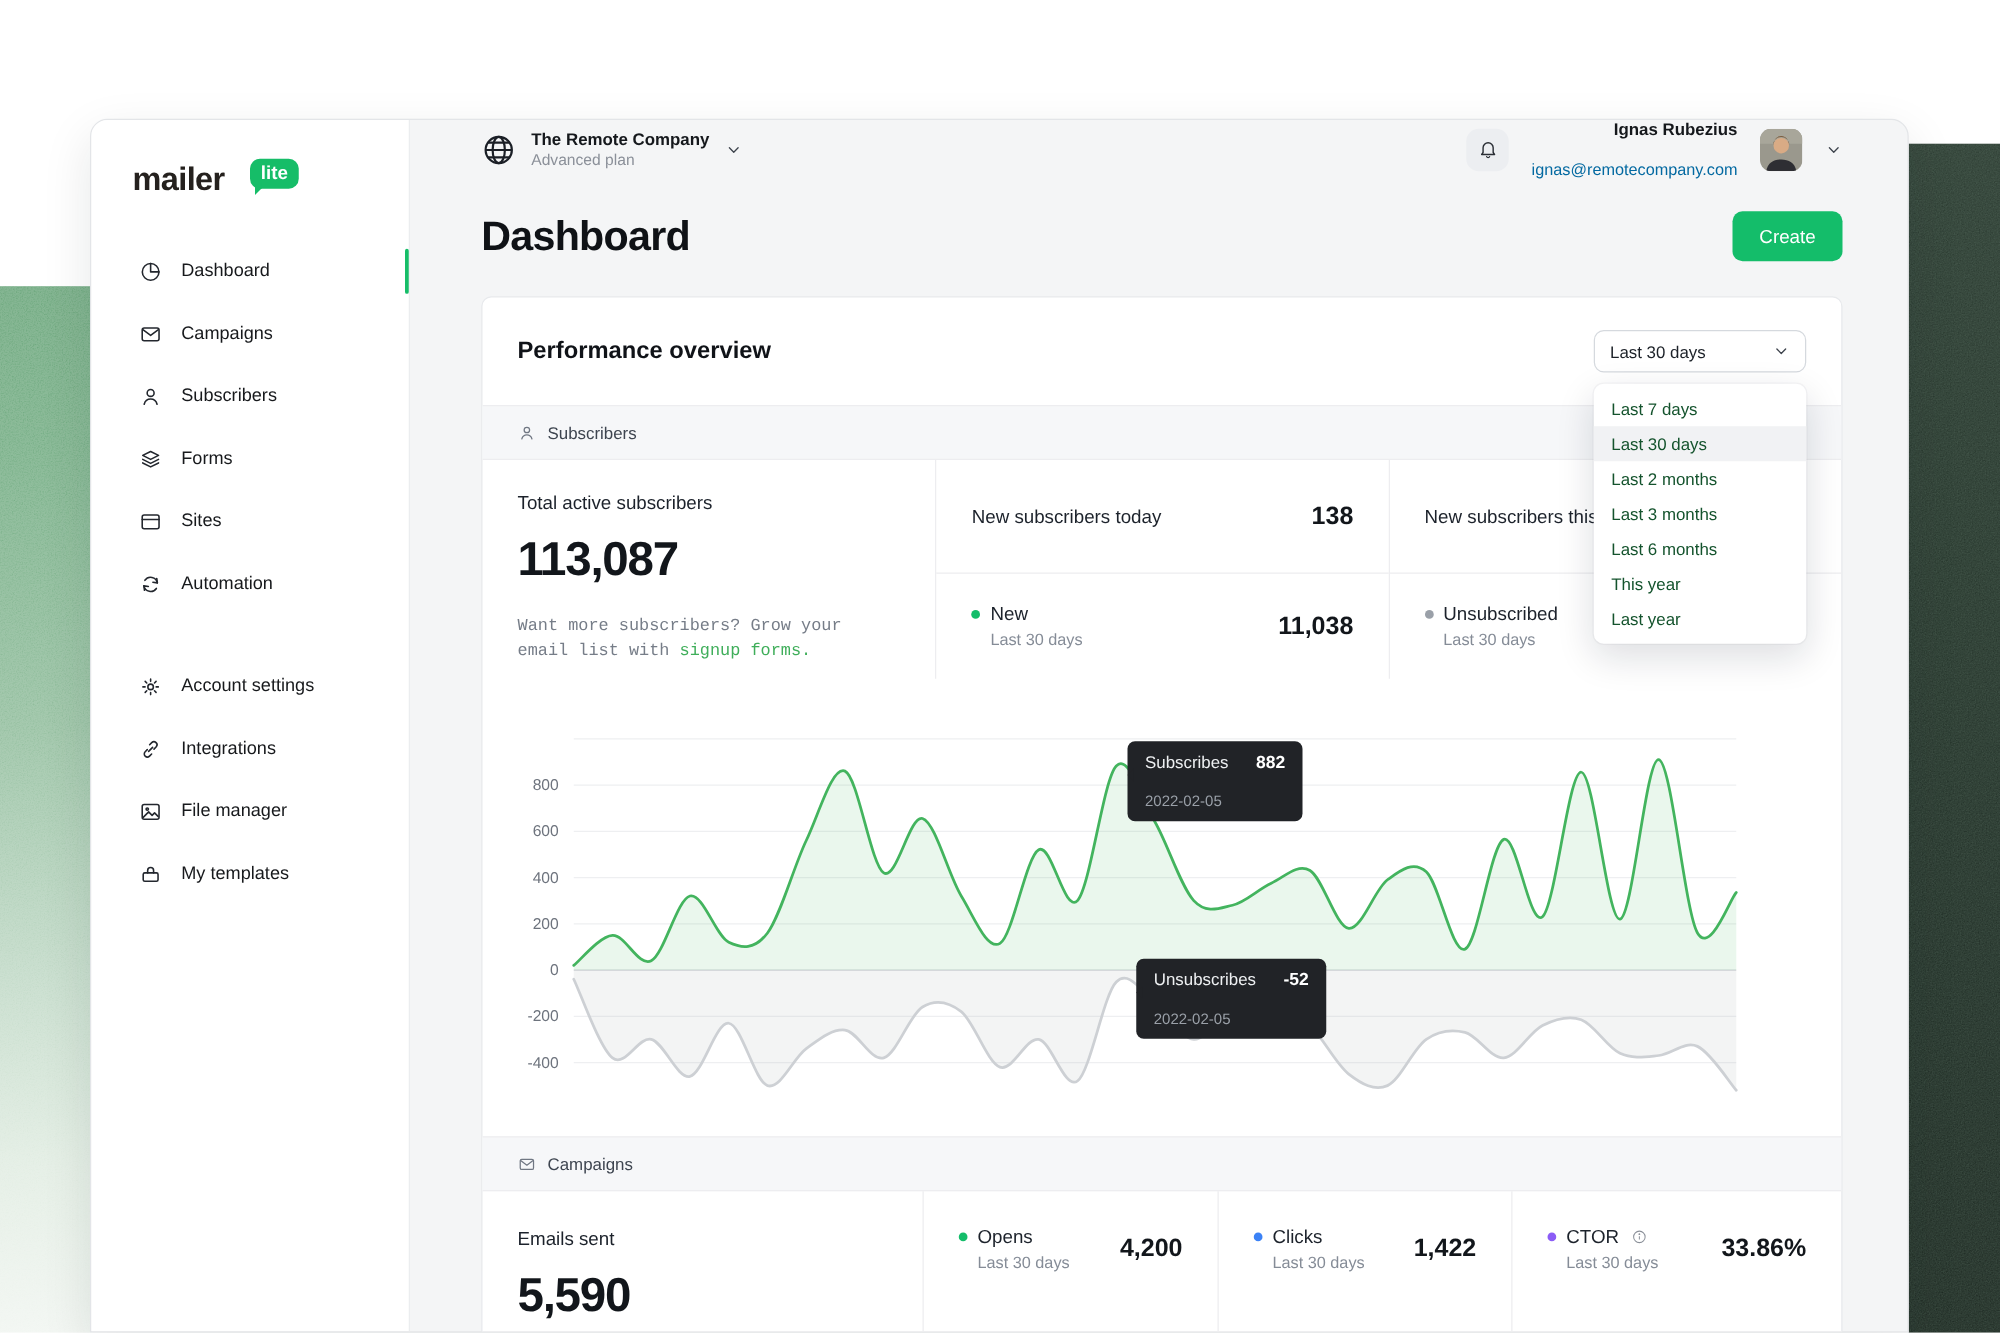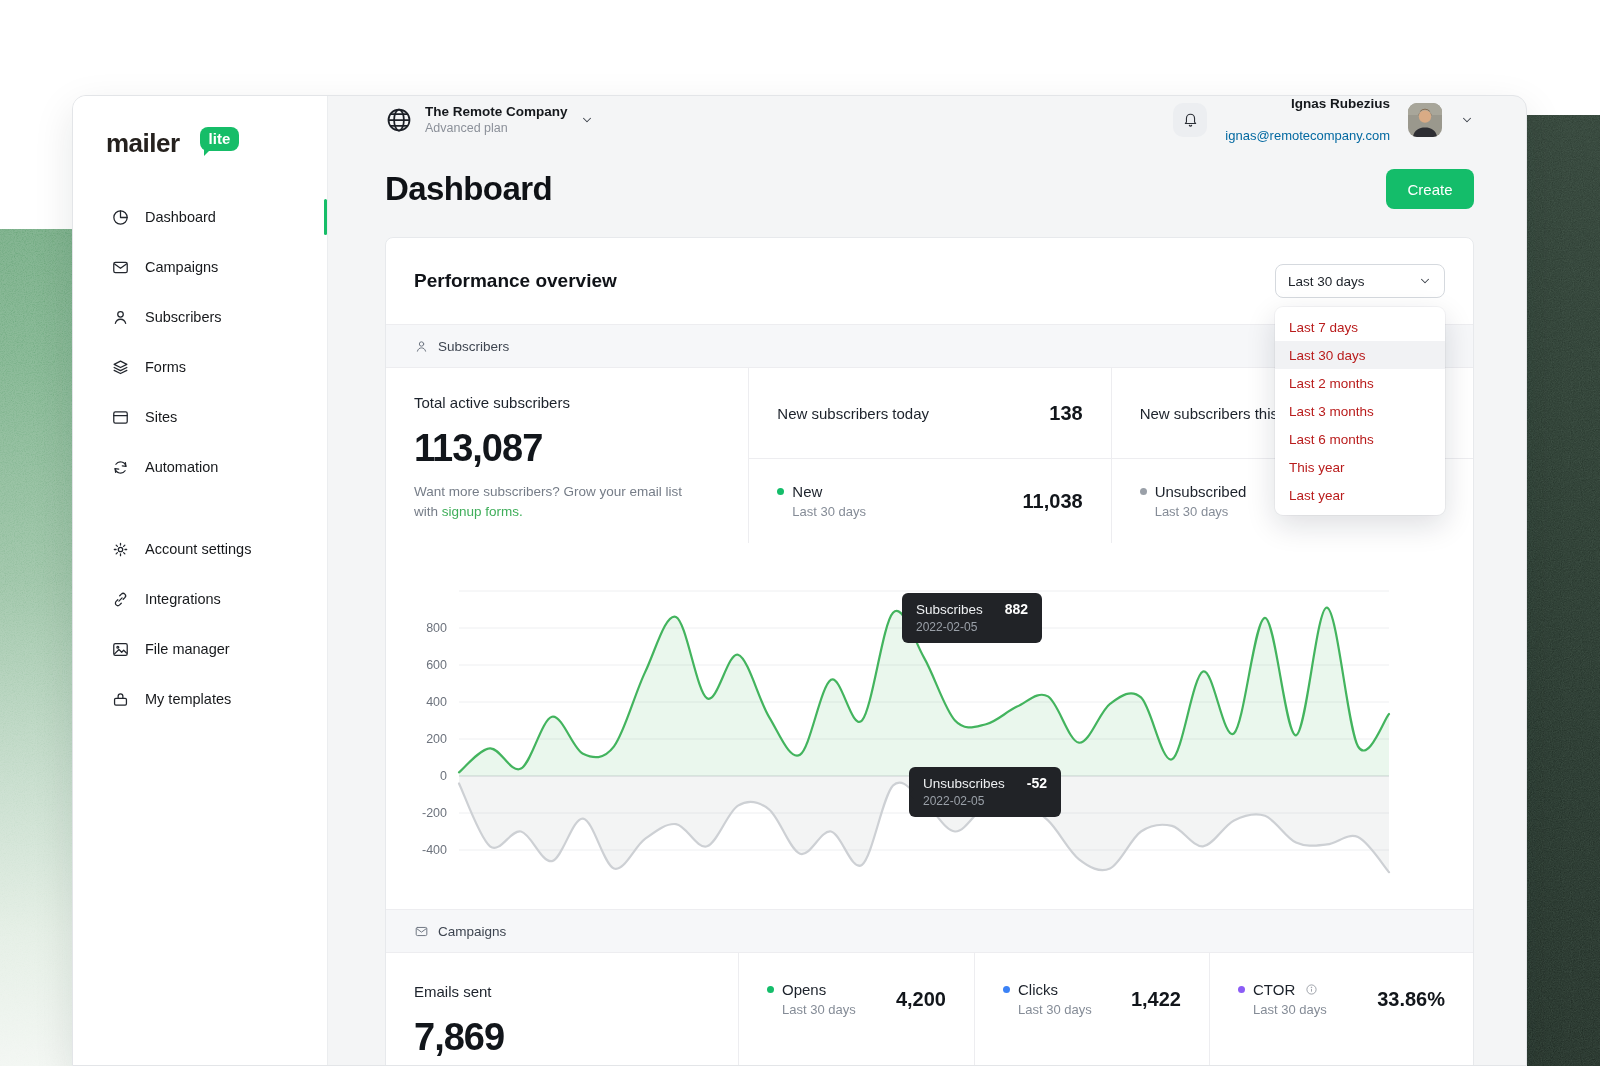--- a/index.html
+++ b/index.html
@@ -68,56 +68,56 @@
   .card-head { height:86px; display:flex; align-items:center; justify-content:space-between; padding:0 28px; }
   .card-title { font-size:19px; font-weight:700; color:#101318; }
 
   .selector-wrap { position:relative; z-index:60; }
   .range-select { width:170px; height:34px; background:#fff; border:1px solid #d5d9de; border-radius:8px;
     display:flex; align-items:center; justify-content:space-between; padding:0 12px; font-size:13.5px;
     color:#1c2128; cursor:pointer; }
   .range-menu { position:absolute; top:43px; left:0; width:170px; background:#fff; border-radius:8px;
     box-shadow:0 10px 30px rgba(16,24,40,.14), 0 0 0 1px rgba(16,24,40,.04); padding:6px 0; }
   .range-item { height:28px; display:flex; align-items:center; padding:0 14px; font-size:13.5px;
-    color:#b91c1c; cursor:pointer; }
+    color:#14532d; cursor:pointer; }
   .range-item.selected { background:#f1f2f4; }
 
   .band { height:44px; background:#f6f7f9; border-top:1px solid #ededf0; border-bottom:1px solid #ededf0;
     display:flex; align-items:center; gap:9px; padding-left:28px; }
   .band svg { width:15px; height:15px; stroke:#707783; fill:none; stroke-width:1.6;
     stroke-linecap:round; stroke-linejoin:round; }
   .band-label { font-size:13.5px; color:#3e4550; }
 
   .sub-grid { display:grid; grid-template-columns:1fr 1fr 1fr; height:175px; }
   .sub-col { min-width:0; }
   .sub-col + .sub-col { border-left:1px solid #ededf0; }
   .col-pad { padding:26px 28px 0; }
   .stat-label { font-size:15px; color:#1c222b; }
   .big-number { font-size:38px; font-weight:700; letter-spacing:-1px; color:#12161b; margin-top:16px; }
-  .hint { font-size:13.5px; color:#767d88; line-height:1.5; margin-top:12px; max-width:280px; }
+  .hint { font-size:13.5px; color:#767d88; line-height:1.5; margin-top:22px; max-width:280px;font-family:Liberation Mono, monospace; }
   .hint a { color:#3fae5a; text-decoration:none; cursor:pointer; }
   .sub-row { height:91px; display:flex; align-items:center; justify-content:space-between; padding:0 28px; }
   .sub-row.first { border-bottom:1px solid #ededf0; }
   .sub-row.second { height:84px; }
   .mid-value { font-size:20px; font-weight:700; color:#12161b; }
   .dot { width:7px; height:7px; border-radius:50%; display:inline-block; flex:0 0 7px; }
   .dot-label-row { display:flex; align-items:center; gap:8px; font-size:15px; color:#1c222b; }
   .sub-sub { font-size:13px; color:#858c97; margin-top:4px; margin-left:15px; }
 
   .chart-section { position:relative; height:366px; }
   .chart-svg { position:absolute; left:0; top:25px; }
 
   .tooltip { position:absolute; background:#212327; border-radius:6px; padding:8px 14px 9px;
     min-width:118px; z-index:10; }
   .tooltip::before { content:""; position:absolute; left:-5px; top:22px;
     border:5px solid transparent; border-right-color:#212327; }
   .tt-row { display:flex; align-items:center; justify-content:space-between; gap:22px; }
   .tt-title { font-size:13.5px; color:#eef0f2; }
   .tt-value { font-size:14px; font-weight:700; color:#fff; }
-  .tt-date { font-size:12px; color:#9aa0a8; margin-top:3px; }
+  .tt-date { font-size:12px; color:#9aa0a8; margin-top:17px; }
 
   .camp-grid { display:grid; grid-template-columns:352px 236px 235px 1fr; }
   .camp-col { height:120px; min-width:0; }
   .camp-col + .camp-col { border-left:1px solid #ededf0; }
   .camp-stat { display:flex; align-items:center; justify-content:space-between; padding:0 28px; height:92px; }
   .info-ic { width:13px; height:13px; stroke:#8b9099; fill:none; stroke-width:1.5; margin-left:2px; }
 </style>
 </head>
 <body>
 
@@ -390,21 +390,21 @@
         <svg viewBox="0 0 24 24">
             <rect x="3.5" y="5.5" width="17" height="13" rx="2"></rect>
             <path d="M4.5 7.5 L12 13 L19.5 7.5"></path>
           </svg>
         <span class="band-label">Campaigns</span>
       </div>
 
       <div class="camp-grid">
         <div class="camp-col col-pad" style="padding-top:30px">
           <div class="stat-label">Emails sent</div>
-          <div class="big-number">7,869</div>
+          <div class="big-number">5,590</div>
         </div>
         <div class="camp-col">
           <div class="camp-stat">
             <div>
               <div class="dot-label-row">
                 <span class="dot" style="background:#14bd6a"></span>
                 <span>Opens</span>
               </div>
               <div class="sub-sub">Last 30 days</div>
             </div>

